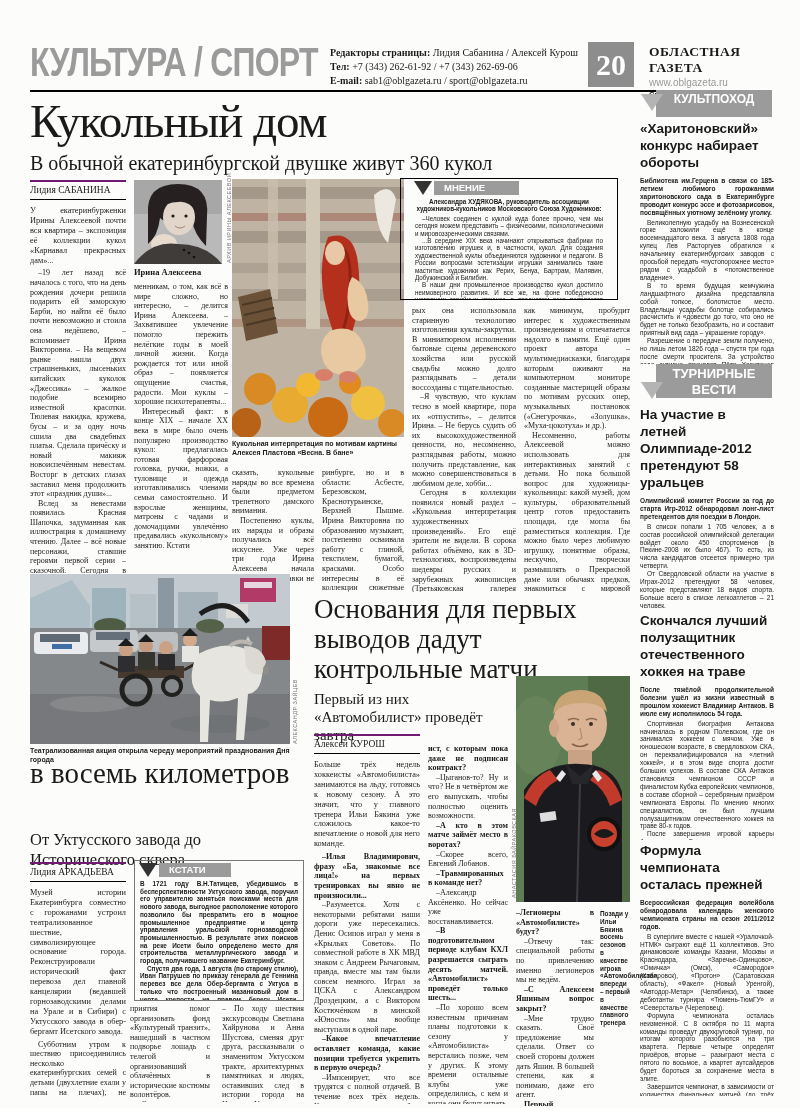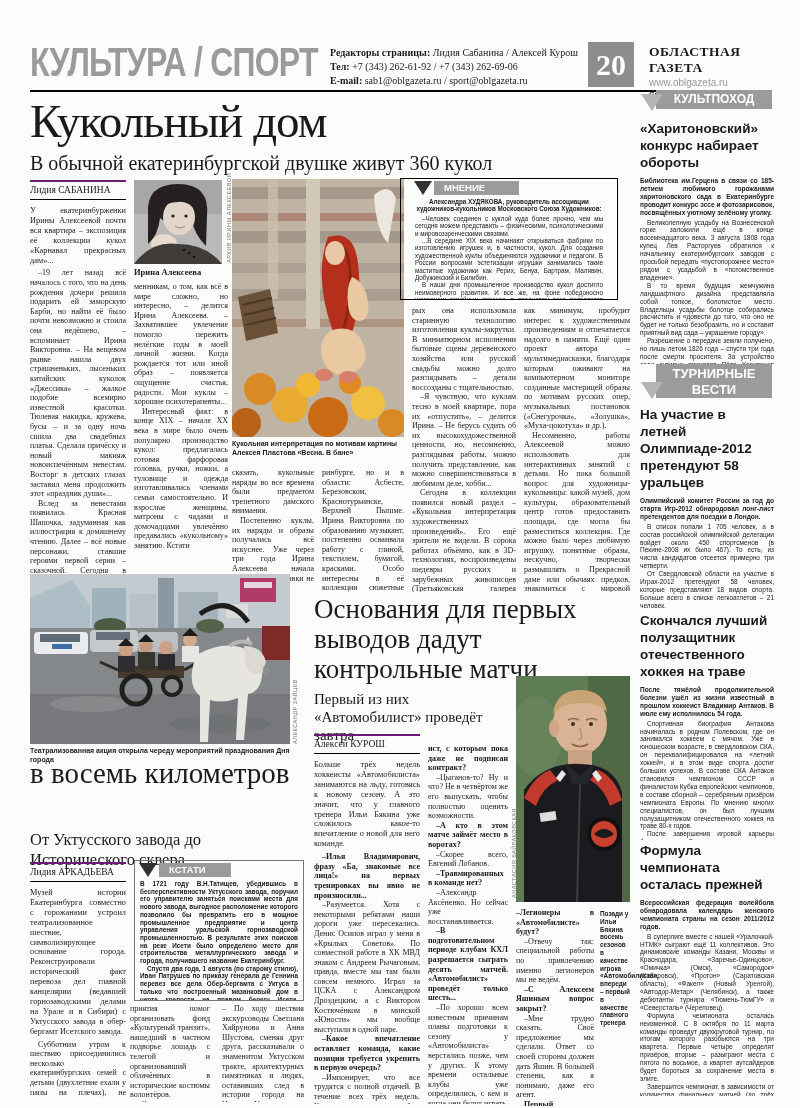--- a/index.html
+++ b/index.html
@@ -326,21 +326,21 @@
 <div class="col" style="left:516px;top:908px;width:78px;height:198px;">
   <p class="bp q cont">–Легионеры в «Автомобилисте» будут?</p>
   <p class="bp">–Отвечу так: специальной работы по привлечению именно легионеров мы не ведём.</p>
   <p class="bp q">–С Алексеем Яшиным вопрос закрыт?</p>
   <p class="bp">–Мне трудно сказать. Своё предложение мы сделали. Ответ со своей стороны должен дать Яшин. В большей степени, как я понимаю, даже его агент.</p>
   <p class="bp q">Первый тренировочный матч против «Рубина» «Автомобилист» проведёт завтра в Екатеринбурге (КРК «Уралец», 17.00).</p>
 
 </div>
 <div class="abs cap" style="left:600px;top:910px;width:30px;font-size:6.4px;line-height:7.8px;">Позади у Ильи Бякина восемь сезонов в качестве игрока «Автомобилиста», впереди – первый в качестве главного тренера</div>
 
-<div class="badge" style="left:656px;top:90px;width:116px;height:19px;font-size:12px;line-height:19px;">КУЛЬТПОХОД</div>
+<div class="badge" style="left:656px;top:90px;width:116px;height:27px;font-size:12px;line-height:19px;">КУЛЬТПОХОД</div>
 <span class="tri" style="left:641px;top:94px;"></span>
 
 <div class="sbk" style="top:120px;height:244px;">
   <div class="sb-title">«Харитоновский» конкурс набирает обороты</div>
   <p class="sb-lead">Библиотека им.Герцена в связи со 185-летием любимого горожанами харитоновского сада в Екатеринбурге проводит конкурс эссе и фотозарисовок, посвящённых уютному зелёному уголку.</p>
   <p class="sb-p">Великолепную усадьбу на Вознесенской горке заложили ещё в конце восемнадцатого века. 3 августа 1808 года купец Лев Расторгуев обратился к начальнику екатеринбургских заводов с просьбой передать «пустопорожнее место» рядом с усадьбой в «потомственное владение».</p>
   <p class="sb-p">В то время будущая жемчужина ландшафтного дизайна представляла собой топкое, болотистое место. Владельцы усадьбы болотце собирались расчистить и «довести до того, что оно не будет не только безобразить, но и составит приятный вид сада – украшение городу».</p>
   <p class="sb-p">Разрешение о передаче земли получено, но лишь летом 1826 года – спустя три года после смерти просителя. За устройство сада активно принялся Пётр Харитонов (зять Расторгуева). Постепенно на крутом склоне северного холма появился живописный парк в английском стиле.</p>
 
 </div>

